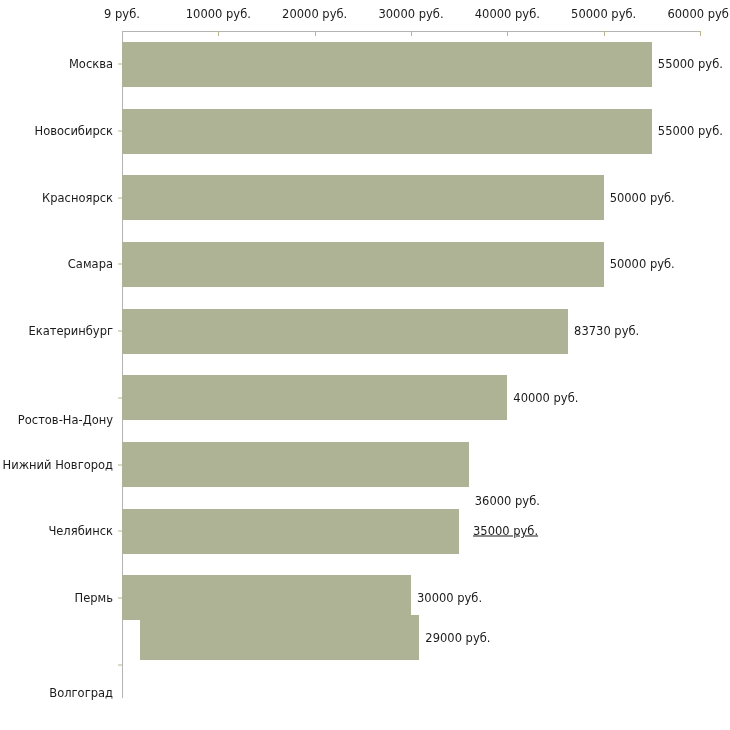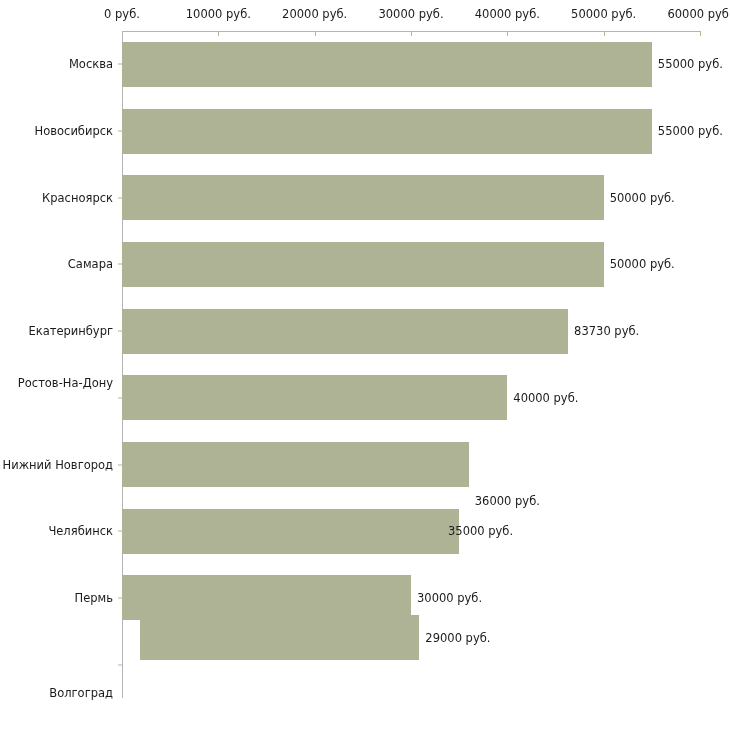--- a/index.html
+++ b/index.html
@@ -106,21 +106,21 @@
   }
 </style>
 </head>
 <body>
 
 <div id="chart-root">
 
   <div class="x-axis-area">
     <div class="x-axis-line" id="x-axis-line" style="left: 122px; width: 578px;"></div>
     <div id="x-ticks">
-        <div class="x-tick-label" style="left: 122px;">0 руб.</div>
+        <div class="x-tick-label" style="left: 122px;">9 руб.</div>
         <div class="x-tick-label" style="left: 218.333px;">10000 руб.</div>
         <div class="x-tick-mark" style="left: 218.333px;"></div>
         <div class="x-tick-label" style="left: 314.667px;">20000 руб.</div>
         <div class="x-tick-mark" style="left: 314.667px;"></div>
         <div class="x-tick-label" style="left: 411px;">30000 руб.</div>
         <div class="x-tick-mark" style="left: 411px;"></div>
         <div class="x-tick-label" style="left: 507.333px;">40000 руб.</div>
         <div class="x-tick-mark" style="left: 507.333px;"></div>
         <div class="x-tick-label" style="left: 603.667px;">50000 руб.</div>
         <div class="x-tick-mark" style="left: 603.667px;"></div>
@@ -155,21 +155,21 @@
         <div class="bar-row" style="top: 344.35px; height: 45px;">
           <div class="bar-rect" style="width: 385.333px; background: rgb(174, 179, 149);"></div>
           <div class="bar-value-label" style="left: 391.333px;">40000 руб.</div>
         </div>
         <div class="bar-row" style="top: 411.05px; height: 45px;">
           <div class="bar-rect" style="width: 346.8px; background: rgb(174, 179, 149);"></div>
           <div class="bar-value-label" style="left: 352.8px; margin-top: 36px;">36000 руб.</div>
         </div>
         <div class="bar-row" style="top: 477.75px; height: 45px;">
           <div class="bar-rect" style="width: 337.167px; background: rgb(174, 179, 149);"></div>
-          <div class="bar-value-label" style="left: 326px;">35000 руб.</div>
+          <div class="bar-value-label" style="left: 351px; text-decoration: underline;">35000 руб.</div>
         </div>
         <div class="bar-row" style="top: 544.45px; height: 45px;">
           <div class="bar-rect" style="width: 289px; background: rgb(174, 179, 149);"></div>
           <div class="bar-value-label" style="left: 295px;">30000 руб.</div>
         </div>
         <div class="bar-row" style="top: 584px; height: 45px; margin-left: 18px;">
           <div class="bar-rect" style="width: 279.367px; background: rgb(174, 179, 149);"></div>
           <div class="bar-value-label" style="left: 285.367px;">29000 руб.</div>
         </div>
       </div>
@@ -179,21 +179,21 @@
       <div class="cat-label" style="right: 617px; top: 64.35px;">Москва</div>
       <div class="y-tick-mark" style="left: 118px; top: 64.35px;"></div>
       <div class="cat-label" style="right: 617px; top: 131.05px;">Новосибирск</div>
       <div class="y-tick-mark" style="left: 118px; top: 131.05px;"></div>
       <div class="cat-label" style="right: 617px; top: 197.75px;">Красноярск</div>
       <div class="y-tick-mark" style="left: 118px; top: 197.75px;"></div>
       <div class="cat-label" style="right: 617px; top: 264.45px;">Самара</div>
       <div class="y-tick-mark" style="left: 118px; top: 264.45px;"></div>
       <div class="cat-label" style="right: 617px; top: 331.15px;">Екатеринбург</div>
       <div class="y-tick-mark" style="left: 118px; top: 331.15px;"></div>
-      <div class="cat-label" style="right: 617px; top: 383px; padding-left: 13px;">Ростов-На-Дону</div>
+      <div class="cat-label" style="right: 617px; top: 420px; padding-left: 13px;">Ростов-На-Дону</div>
       <div class="y-tick-mark" style="left: 118px; top: 397.85px;"></div>
       <div class="cat-label" style="right: 617px; top: 464.55px;">Нижний Новгород</div>
       <div class="y-tick-mark" style="left: 118px; top: 464.55px;"></div>
       <div class="cat-label" style="right: 617px; top: 531.25px;">Челябинск</div>
       <div class="y-tick-mark" style="left: 118px; top: 531.25px;"></div>
       <div class="cat-label" style="right: 617px; top: 597.95px;">Пермь</div>
       <div class="y-tick-mark" style="left: 118px; top: 597.95px;"></div>
       <div class="cat-label" style="right: 617px; top: 664.65px; margin-top: 28px;">Волгоград</div>
       <div class="y-tick-mark" style="left: 118px; top: 664.65px;"></div>
     </div>

